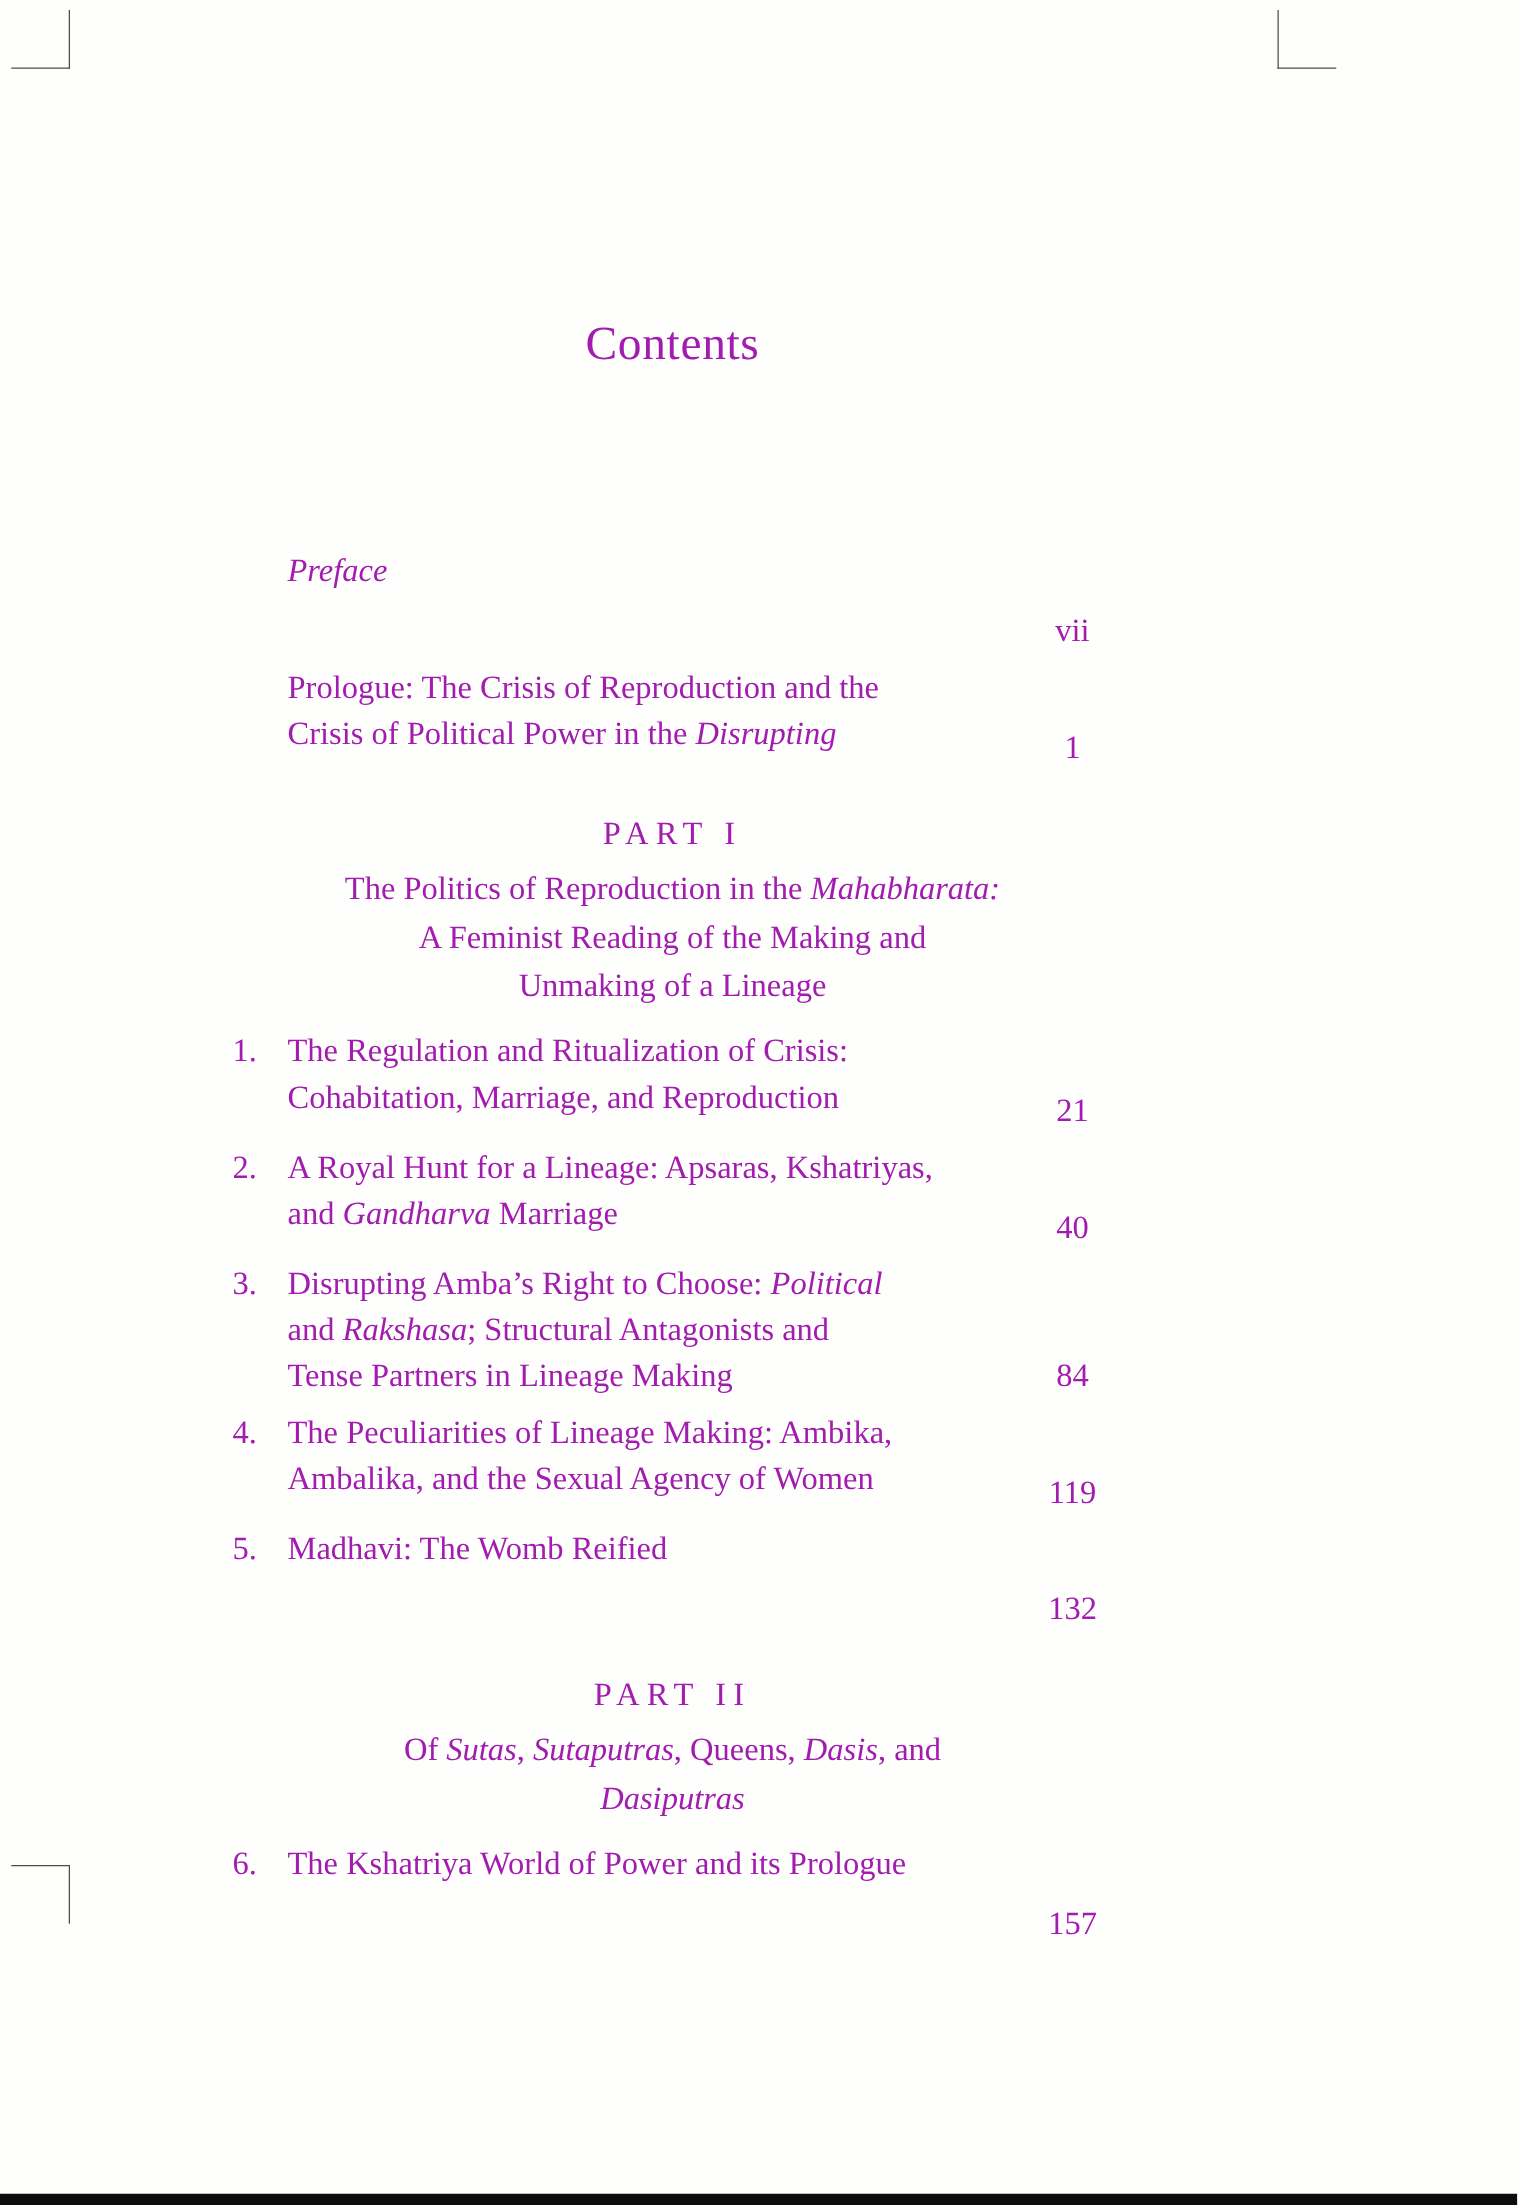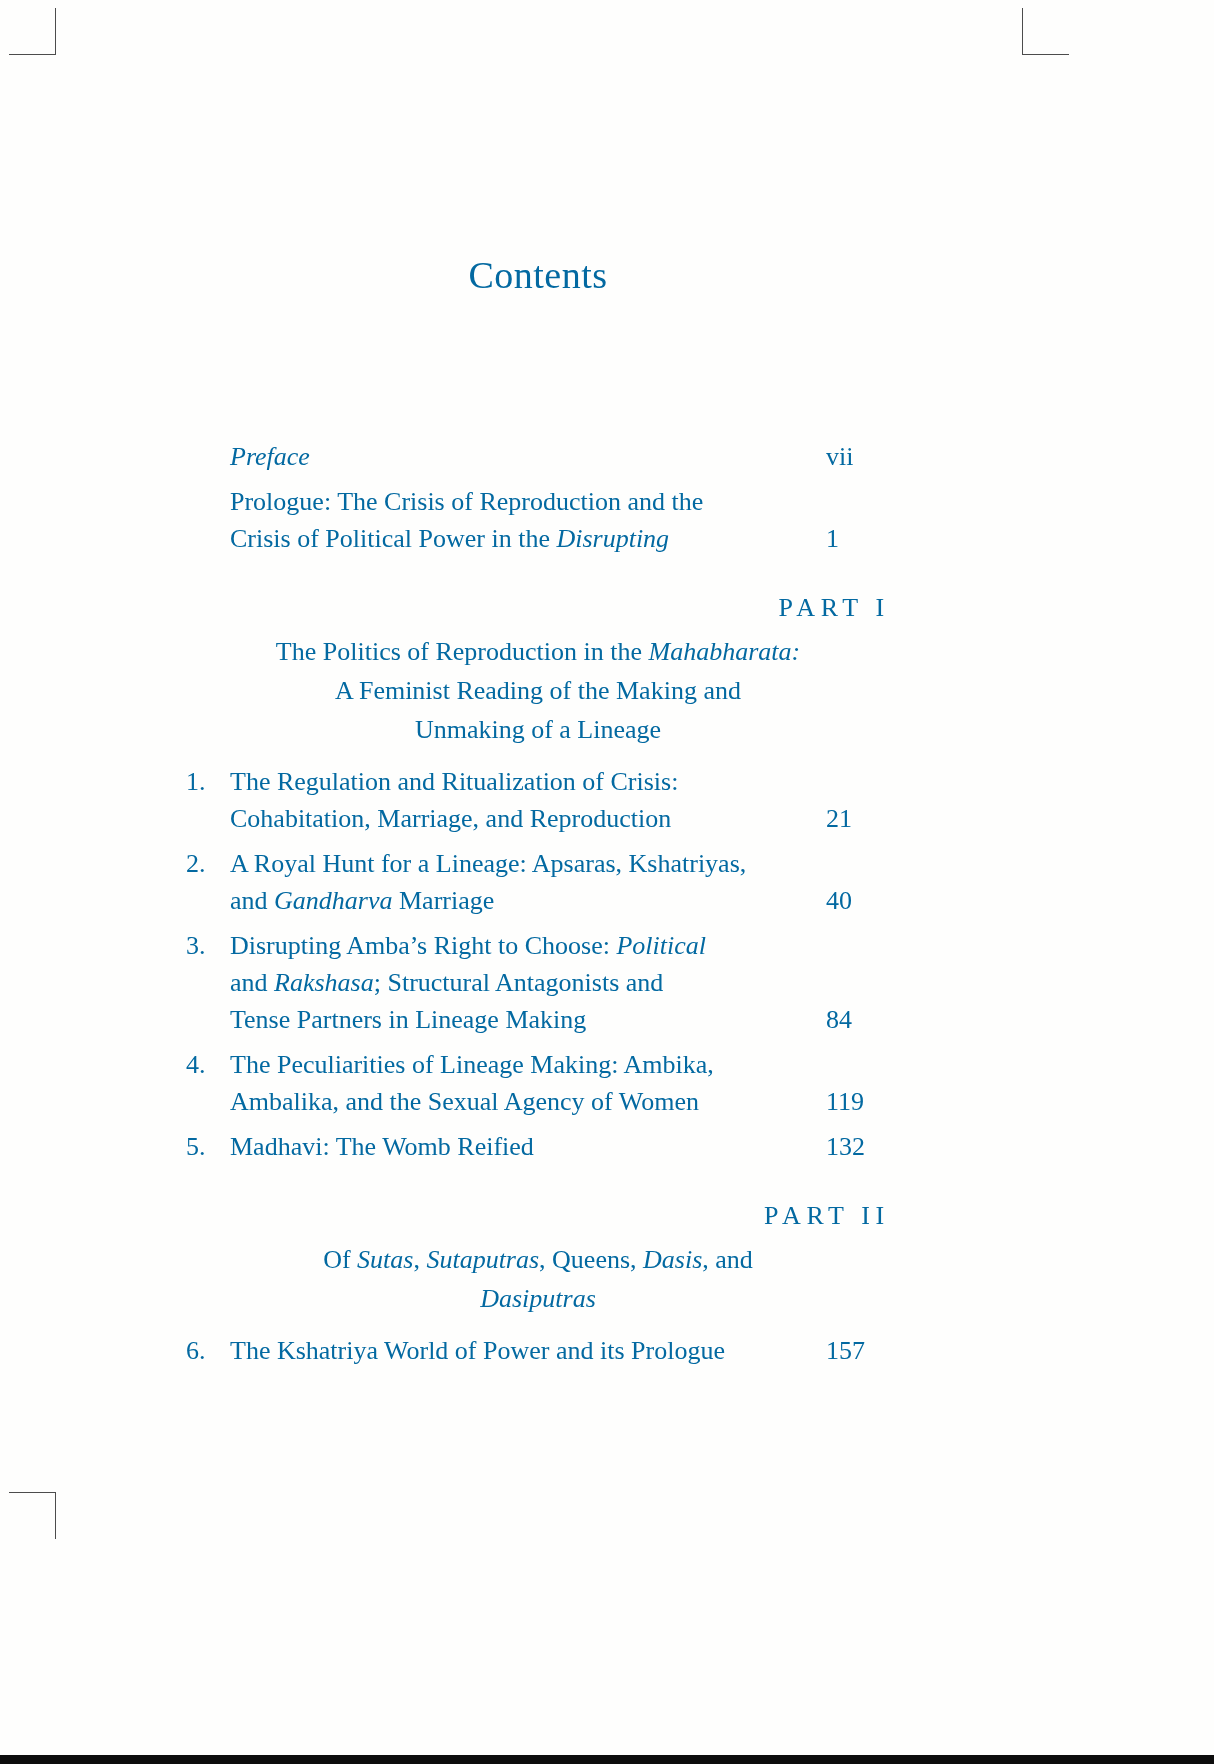--- a/index.html
+++ b/index.html
@@ -1,46 +1,46 @@
 <!DOCTYPE html>
 <html><head>
 <meta charset="utf-8">
 <style>
   html,body{margin:0;padding:0;background:#ffffff;}
   .page{
     position:relative;
     width:1214px;height:1764px;
     background:#fefefd;
     font-family:"Liberation Serif", serif;
-    color:#0369a1;
+    color:#a21caf;
     overflow:hidden;
   }
   
   .crop-mark{position:absolute;width:46px;height:46px;}
   .crop-mark.tl{left:9px;top:8px;border-right:1.5px solid #4c4c4c;border-bottom:1.5px solid #4c4c4c;}
   .crop-mark.tr{left:1022px;top:8px;border-left:1.5px solid #4c4c4c;border-bottom:1.5px solid #4c4c4c;}
   .crop-mark.bl{left:9px;top:1492px;border-right:1.5px solid #4c4c4c;border-top:1.5px solid #4c4c4c;}
   .scan-edge{position:absolute;left:0;right:0;bottom:0;height:9px;background:#0d0d0d;}
 
   .content{position:absolute;left:186px;top:0;width:704px;}
   .title{
     font-size:38px;font-weight:400;letter-spacing:.5px;
     line-height:46px;margin:252px 0 0;text-align:center;
   }
   .toc{margin-top:140px;font-size:26px;}
 
   .entry{display:flex;margin-bottom:8px;}
   .num{width:44px;flex:none;line-height:37px;}
   .lines{flex:1;min-width:0;}
   .line{line-height:37px;}
-  .pagenum{flex:none;width:64px;text-align:left;align-self:flex-end;line-height:37px;}
+  .pagenum{flex:none;width:64px;text-align:center;align-self:flex-end;line-height:37px;margin-top:48px;}
   .it{font-style:italic;font-family:Liberation Serif, serif;}
 
   .part{margin-top:32px;}
-  .part-label{text-align:right;letter-spacing:.22em;line-height:37px;}
+  .part-label{text-align:center;letter-spacing:.22em;line-height:37px;}
   .part-heading{margin-top:6px;margin-bottom:14px;}
   .phead-line{text-align:center;line-height:39px;}
 </style>
 </head>
 <body>
 
 <div class="page">
   <div class="crop-mark tl"></div>
   <div class="crop-mark tr"></div>
   <div class="crop-mark bl"></div>

